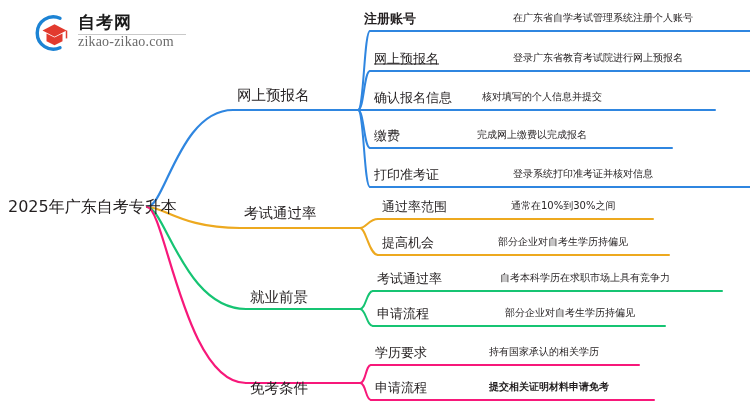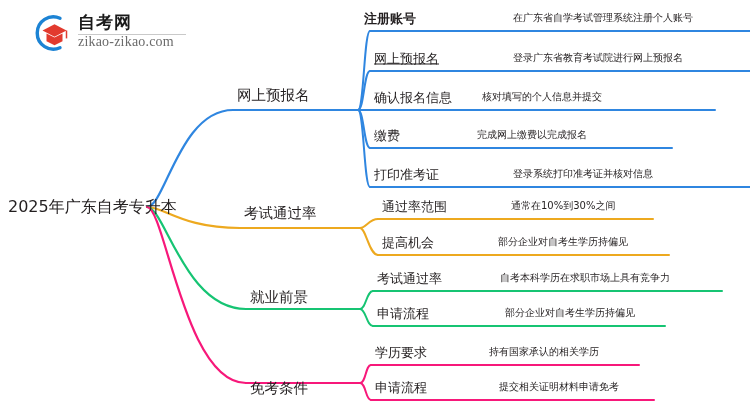--- a/index.html
+++ b/index.html
@@ -169,16 +169,16 @@
       <div class="node leaf" style="left: 498px; top: 242px;">部分企业对自考生学历持偏见</div>
       <div class="node branch" style="left: 250px; top: 297px;">就业前景</div>
       <div class="node sub" style="left: 377px; top: 278px;">考试通过率</div>
       <div class="node leaf" style="left: 500px; top: 278px;">自考本科学历在求职市场上具有竞争力</div>
       <div class="node sub" style="left: 377px; top: 313px;">申请流程</div>
       <div class="node leaf" style="left: 489px; top: 313px; margin-left: 16px;">部分企业对自考生学历持偏见</div>
       <div class="node branch" style="left: 250px; top: 369px; margin-top: 19px;">免考条件</div>
       <div class="node sub" style="left: 375px; top: 352px;">学历要求</div>
       <div class="node leaf" style="left: 489px; top: 352px;">持有国家承认的相关学历</div>
       <div class="node sub" style="left: 375px; top: 387px;">申请流程</div>
-      <div class="node leaf" style="left: 499px; top: 387px;">提交相关证明材料申请免考</div>
+      <div class="node leaf" style="left: 489px; top: 387px; font-weight: bold;">提交相关证明材料申请免考</div>
     </div>
 
 </div>
 
 </body></html>

